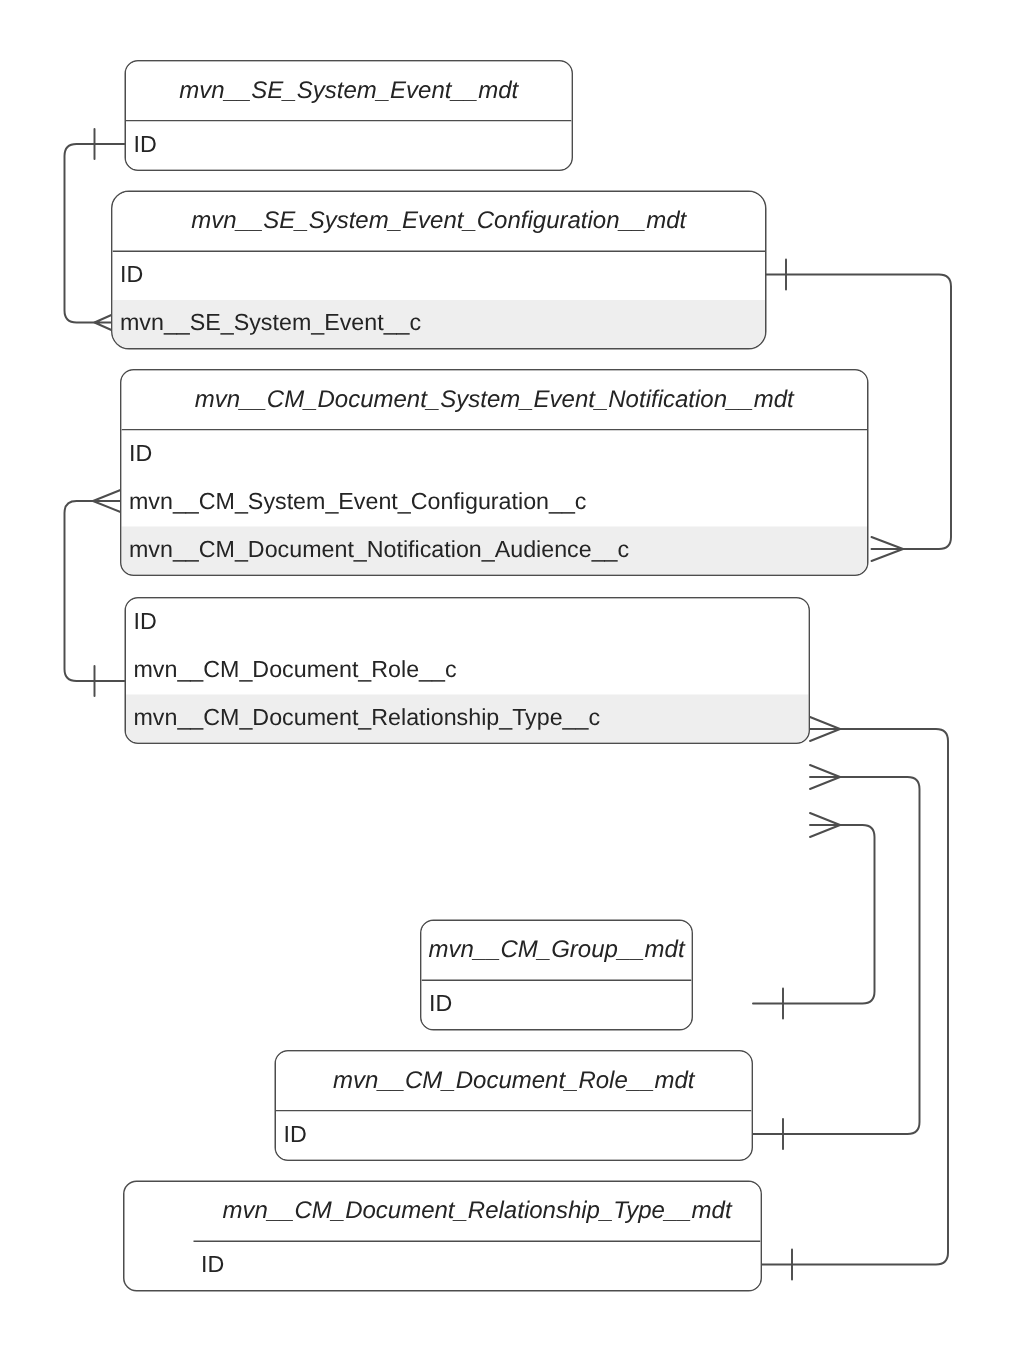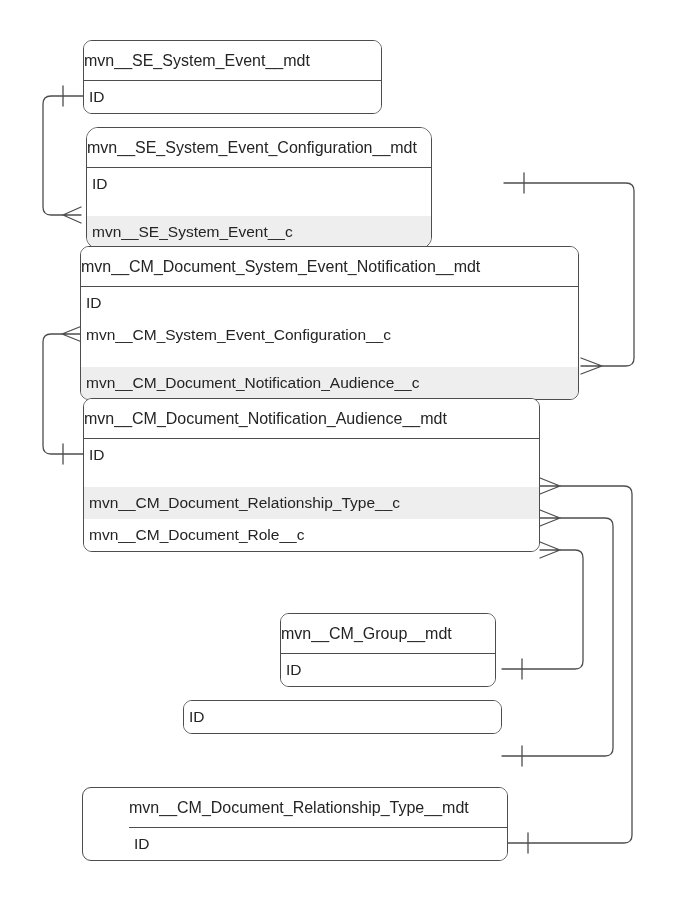--- a/index.html
+++ b/index.html
@@ -35,36 +35,38 @@
   .entity {
     position: absolute;
     background: var(--bg);
     border: 1.3px solid var(--line);
     border-radius: 9px;
     overflow: hidden;
   }
   .entity-title {
     height: 40px;
     line-height: 39px;
+    text-align: center;
     font-size: 16px;
     white-space: nowrap;
     border-bottom: 1.3px solid var(--line);
     background: var(--bg);
     color: var(--text);
+    font-style: italic;
   }
   .entity-row {
     height: 32px;
     line-height: 32px;
     padding-left: 5px;
     font-size: 15.5px;
     white-space: nowrap;
     color: var(--text);
     background: var(--bg);
   }
-  .entity-row.shaded { background: var(--shade); margin-top: 16px; }
+  .entity-row.shaded { background: var(--shade); }
 </style>
 </head>
 <body>
 
 <div class="canvas">
 
   <svg class="wires" viewBox="0 0 674 899" xmlns="http://www.w3.org/2000/svg">
 
     <g>
       <path d="M 83 96 L 51 96 Q 43 96 43 104 L 43 207 Q 43 215 51 215 L 63 215"></path>
@@ -103,54 +105,54 @@
     </g>
   </svg>
 
   <div class="entity" style="left:83px;  top:40px;  width:299px;">
     <div class="entity-title">mvn__SE_System_Event__mdt</div>
     <div class="entity-rows">
         <div class="entity-row"><span>ID</span></div>
       </div>
   </div>
 
-  <div class="entity" style="left:86px;  top:127px; width:346px;border-radius:12px;">
+  <div class="entity" style="left:74px;  top:127px; width:437px;border-radius:12px;">
     <div class="entity-title">mvn__SE_System_Event_Configuration__mdt</div>
     <div class="entity-rows">
         <div class="entity-row"><span>ID</span></div>
         <div class="entity-row shaded"><span>mvn__SE_System_Event__c</span></div>
       </div>
   </div>
 
   <div class="entity" style="left:80px;  top:246px; width:499px;">
     <div class="entity-title">mvn__CM_Document_System_Event_Notification__mdt</div>
     <div class="entity-rows">
         <div class="entity-row"><span>ID</span></div>
         <div class="entity-row"><span>mvn__CM_System_Event_Configuration__c</span></div>
         <div class="entity-row shaded"><span>mvn__CM_Document_Notification_Audience__c</span></div>
       </div>
   </div>
 
   <div class="entity" style="left:83px;  top:398px; width:457px;">
-    <div class="entity-title">mvn__CM_Document_Notification_Audience__mdt</div>
     <div class="entity-rows">
         <div class="entity-row"><span>ID</span></div>
+        <div class="entity-row"><span>mvn__CM_Document_Role__c</span></div>
         <div class="entity-row shaded"><span>mvn__CM_Document_Relationship_Type__c</span></div>
-        <div class="entity-row"><span>mvn__CM_Document_Role__c</span></div>
       </div>
   </div>
 
-  <div class="entity" style="left:280px; top:613px; width:216px;">
+  <div class="entity" style="left:280px; top:613px; width:182px;">
     <div class="entity-title">mvn__CM_Group__mdt</div>
     <div class="entity-rows">
         <div class="entity-row"><span>ID</span></div>
       </div>
   </div>
 
   <div class="entity" style="left:183px; top:700px; width:319px;">
+    <div class="entity-title">mvn__CM_Document_Role__mdt</div>
     <div class="entity-rows">
         <div class="entity-row"><span>ID</span></div>
       </div>
   </div>
 
   <div class="entity" style="left:82px;  top:787px; width:426px;padding-left:46px;">
     <div class="entity-title">mvn__CM_Document_Relationship_Type__mdt</div>
     <div class="entity-rows">
         <div class="entity-row"><span>ID</span></div>
       </div>

